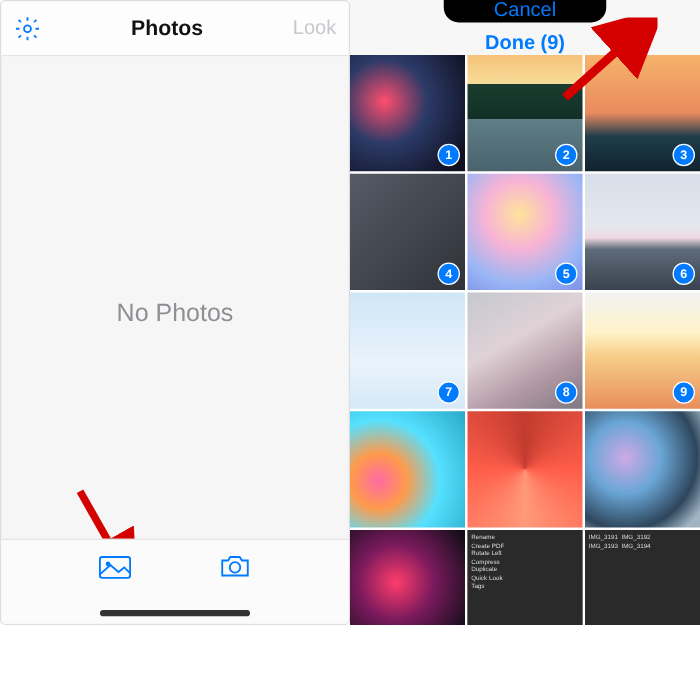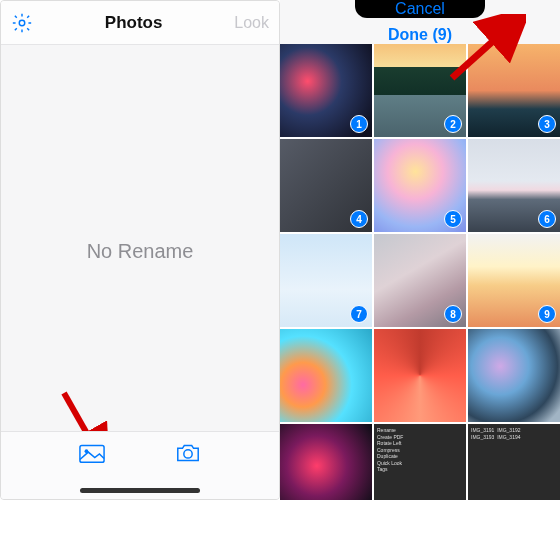--- a/index.html
+++ b/index.html
@@ -63,21 +63,21 @@
     <div class="l-header">
       <span class="gear">
         <svg viewBox="0 0 24 24" width="22" height="22" fill="none" stroke="#007aff" stroke-width="1.6">
           <circle cx="12" cy="12" r="3"></circle>
           <path d="M12 2v3M12 19v3M4.2 4.2l2.1 2.1M17.7 17.7l2.1 2.1M2 12h3M19 12h3M4.2 19.8l2.1-2.1M17.7 6.3l2.1-2.1"></path>
         </svg>
       </span>
       <span class="l-title">Photos</span>
       <span class="l-next">Look</span>
     </div>
-    <div class="no-photos">No Rename</div>
+    <div class="no-photos">No Photos</div>
 
     <div class="arrow arrow1">
       <svg viewBox="0 0 60 80" width="60" height="80">
         <defs>
             <marker id="ah1" markerWidth="8" markerHeight="8" refX="4" refY="4" orient="auto">
               <polygon points="0,0 8,4 0,8" fill="#d40000"></polygon>
             </marker>
           </defs>
         <line x1="8" y1="8" x2="42" y2="68" stroke="#d40000" stroke-width="6" marker-end="url(#ah1)"></line>
       </svg>

